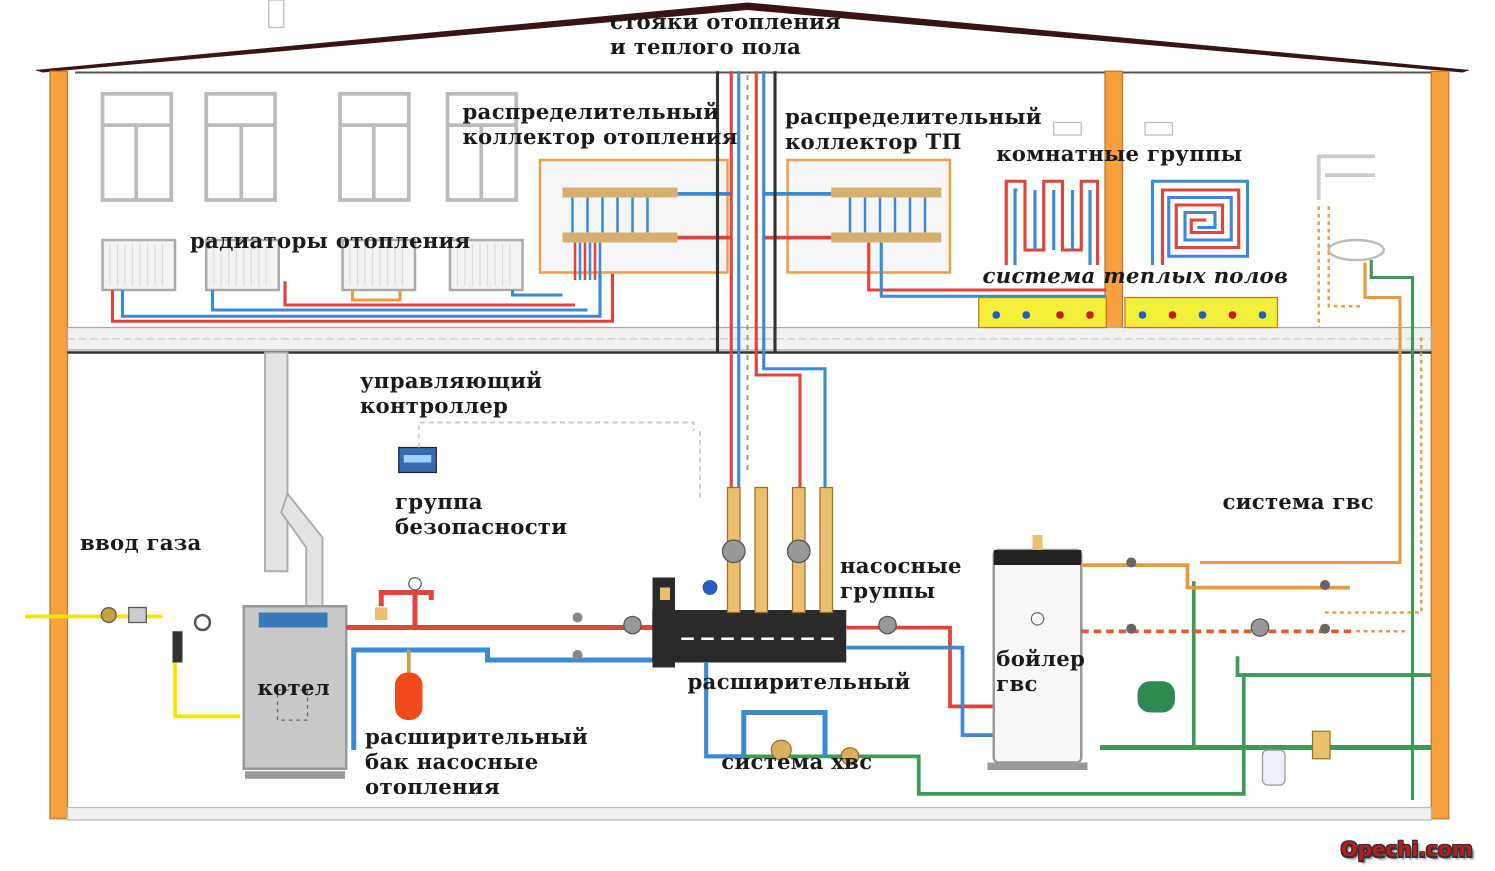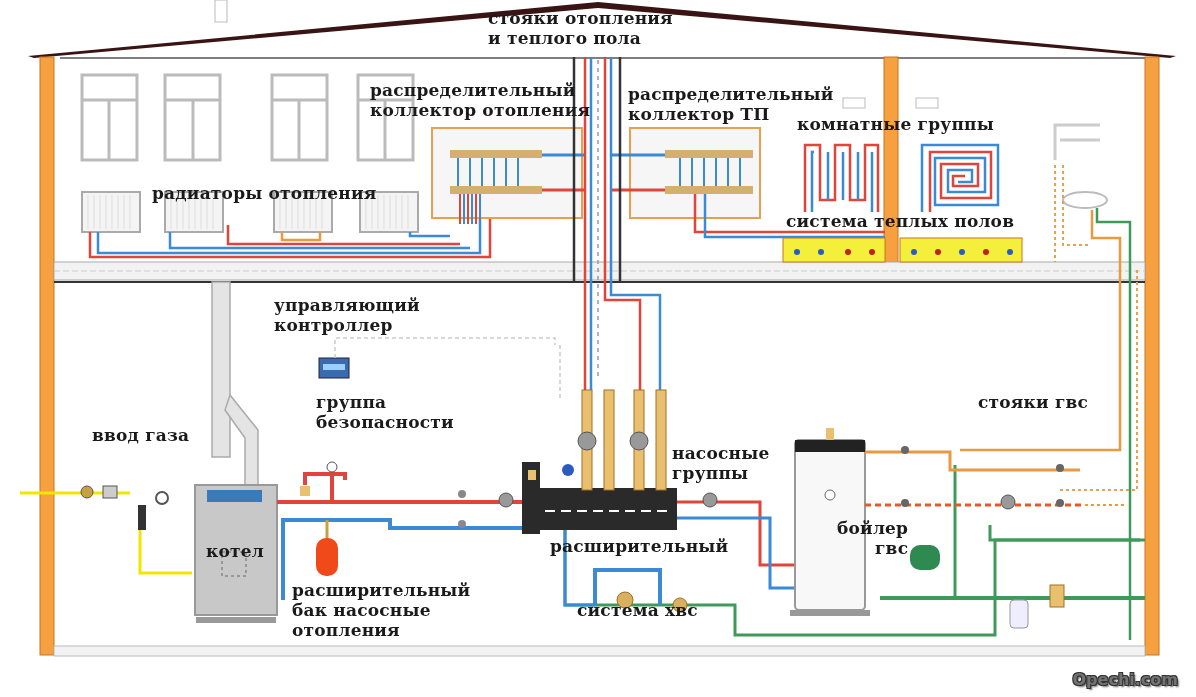--- a/index.html
+++ b/index.html
@@ -1,19 +1,19 @@
 <!DOCTYPE html>
 <html><head>
 <meta charset="utf-8">
 <style>
   html,body{margin:0;padding:0;background:#fff;}
   body{width:1196px;height:697px;position:relative;overflow:hidden;font-family:"DejaVu Serif",serif;}
   #scene{position:absolute;left:0;top:0;width:1196px;height:697px;}
   .lbl{position:absolute;font-family:"DejaVu Serif","Liberation Serif",serif;font-weight:bold;color:#1a1a1a;font-size:17px;line-height:20px;white-space:pre;letter-spacing:0.2px;}
-  .wm{position:absolute;right:18px;bottom:8px;font-family:"DejaVu Sans",sans-serif;font-weight:bold;font-size:16px;color:#737373;
+  .wm{position:absolute;right:18px;bottom:8px;font-family:"DejaVu Sans",sans-serif;font-weight:bold;font-size:16px;color:#b91c1c;
       text-shadow:-1px -1px 0 #333,1px -1px 0 #333,-1px 1px 0 #333,1px 1px 0 #333,2px 2px 2px #666;}
 </style>
 </head>
 <body>
 
 <svg id="scene" viewBox="0 0 1196 697" xmlns="http://www.w3.org/2000/svg">
 
   <g>
     <polygon points="28,56 598,2 1176,56 1170,58 598,8 34,58" fill="#3a1414"></polygon>
     <line x1="60" y1="58" x2="1150" y2="58" stroke="#555" stroke-width="1.5"></line>
@@ -277,31 +277,31 @@
 </svg>
 
 <div class="lbl" style="left:488px;top:8px;">стояки отопления
 и теплого пола</div>
 <div class="lbl" style="left:370px;top:80px;">распределительный
 коллектор отопления</div>
 <div class="lbl" style="left:628px;top:84px;">распределительный
 коллектор ТП</div>
 <div class="lbl" style="left:797px;top:114px;">комнатные группы</div>
 <div class="lbl" style="left:152px;top:167px;margin-top:16px;">радиаторы отопления</div>
-<div class="lbl" style="left:786px;top:211px;">система теплых полов</div>
-<div class="lbl" style="left:274px;top:295px;">управляющий
+<div class="lbl" style="left:786px;top:211px;font-style:italic;">система теплых полов</div>
+<div class="lbl" style="left:288px;top:295px;">управляющий
 контроллер</div>
 <div class="lbl" style="left:316px;top:392px;">группа
 безопасности</div>
-<div class="lbl" style="left:64px;top:425px;margin-left:28px;">ввод газа</div>
+<div class="lbl" style="left:64px;top:425px;">ввод газа</div>
 <div class="lbl" style="left:206px;top:541px;">котел</div>
 <div class="lbl" style="left:292px;top:580px;">расширительный
 бак насосные
 отопления</div>
 <div class="lbl" style="left:672px;top:412px;margin-top:31px;">насосные
 группы</div>
 <div class="lbl" style="left:550px;top:536px;">расширительный</div>
-<div class="lbl" style="left:797px;top:518px;text-align:right;margin-left:40px;">бойлер
+<div class="lbl" style="left:797px;top:518px;text-align:left;">бойлер
 гвс</div>
 <div class="lbl" style="left:577px;top:600px;">система хвс</div>
-<div class="lbl" style="left:978px;top:392px;">стояки гвс</div>
+<div class="lbl" style="left:978px;top:392px;">система гвс</div>
 
 <div class="wm">Opechi.com</div>
 
 </body></html>

